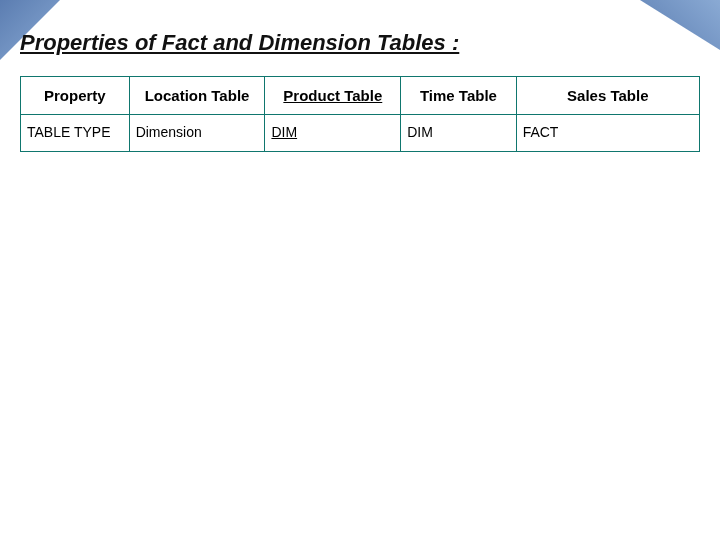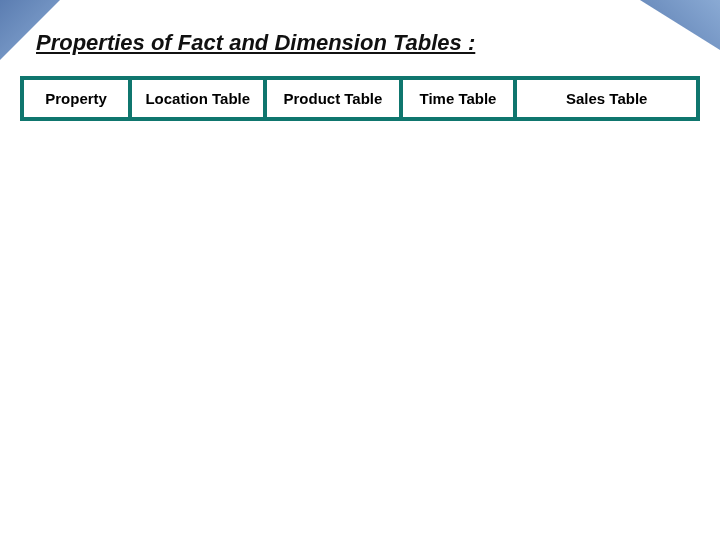--- a/index.html
+++ b/index.html
@@ -37,44 +37,43 @@
       bottom: 20px;
     }
 
     .page-title {
       font-size: 22px;
       font-style: italic;
       font-weight: bold;
       text-decoration: underline;
       margin-bottom: 20px;
       color: #111;
-      margin-left: 16px;
     }
 
     table {
       width: 100%;
       border-collapse: collapse;
       font-size: 14px;
     }
 
     th, td {
-      border: 4px solid #0f766e;
+      border: 1px solid #0f766e;
       padding: 8px 6px;
       vertical-align: top;
       line-height: 1.4;
     }
 
     thead th {
       font-weight: bold;
       font-size: 15px;
     }
 
     .col-property { width: 16%; }
     .col-location  { width: 20%; }
-    .col-product   { width: 20%; }
+    .col-product   { width: 20%; text-decoration: underline; }
     .col-time      { width: 17%; margin-top: 44px; }
     .col-sales     { width: 27%; }
   </style>
 </head>
 <body>
 
 <div class="corner-top-left"></div>
 <div class="corner-top-right"></div>
 
 <div class="page-content">
@@ -85,16 +84,23 @@
     <thead>
       <tr>
         <th class="col-property">Property</th>
         <th class="col-location">Location Table</th>
         <th class="col-product">Product Table</th>
         <th class="col-time">Time Table</th>
         <th class="col-sales">Sales Table</th>
       </tr>
     </thead>
     <tbody id="table-body">
+    <tr>
+          <td class="col-property">TABLE TYPE</td>
+          <td class="col-location">Dimension</td>
+          <td class="col-product">DIM</td>
+          <td class="col-time">DIM</td>
+          <td class="col-sales">FACT</td>
+        </tr>
       </tbody>
   </table>
 
 </div>
 
 </body></html>

